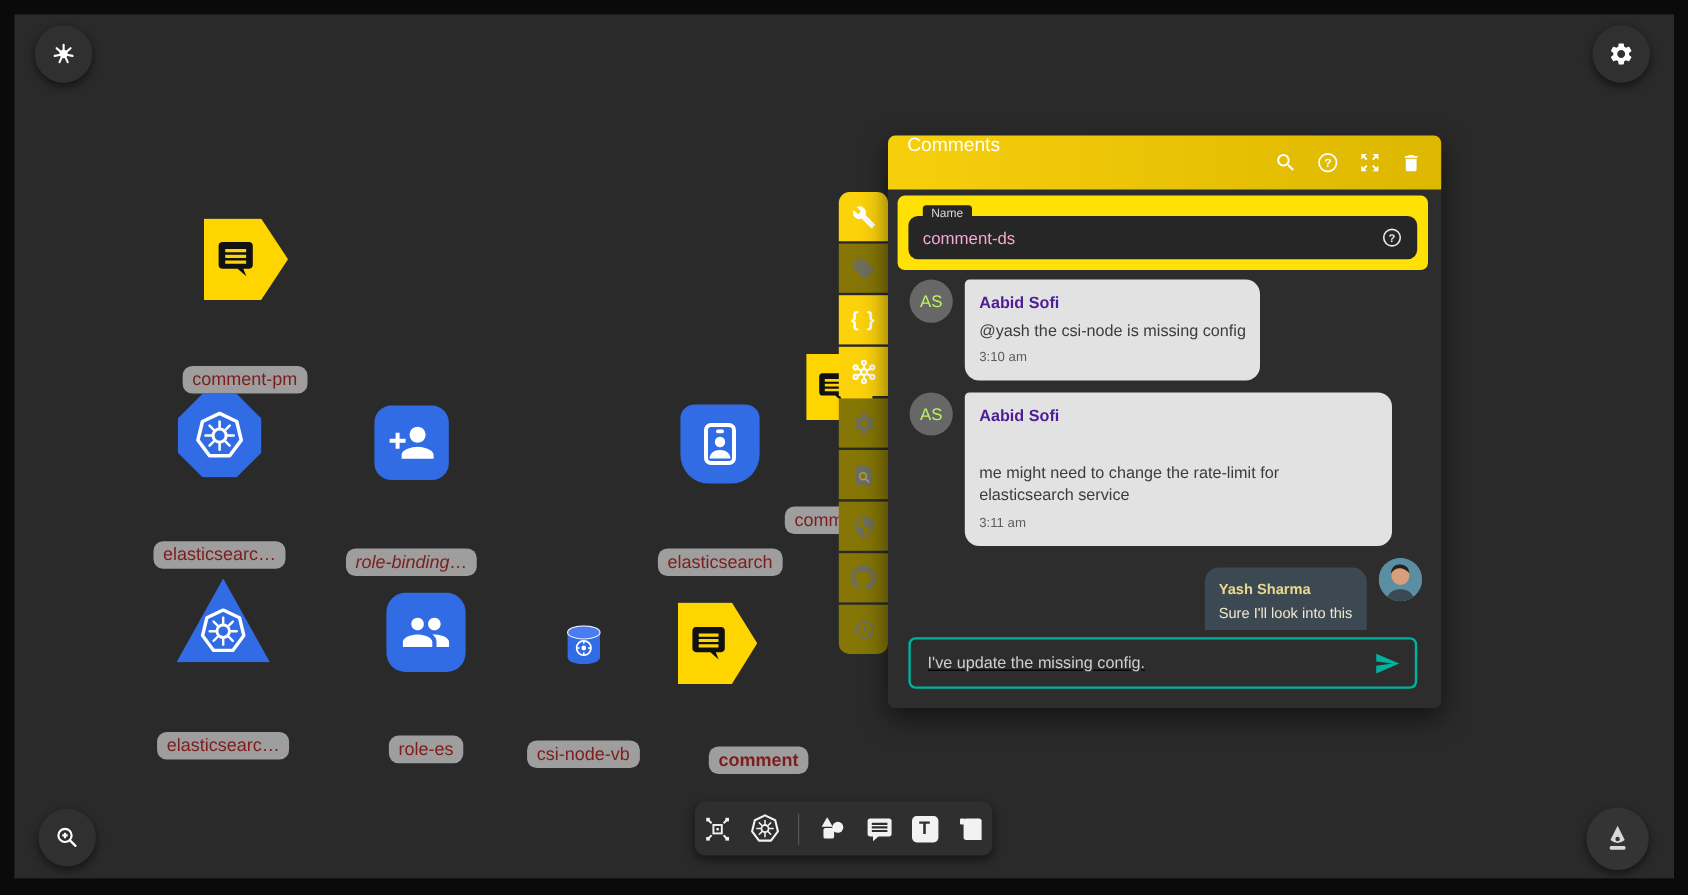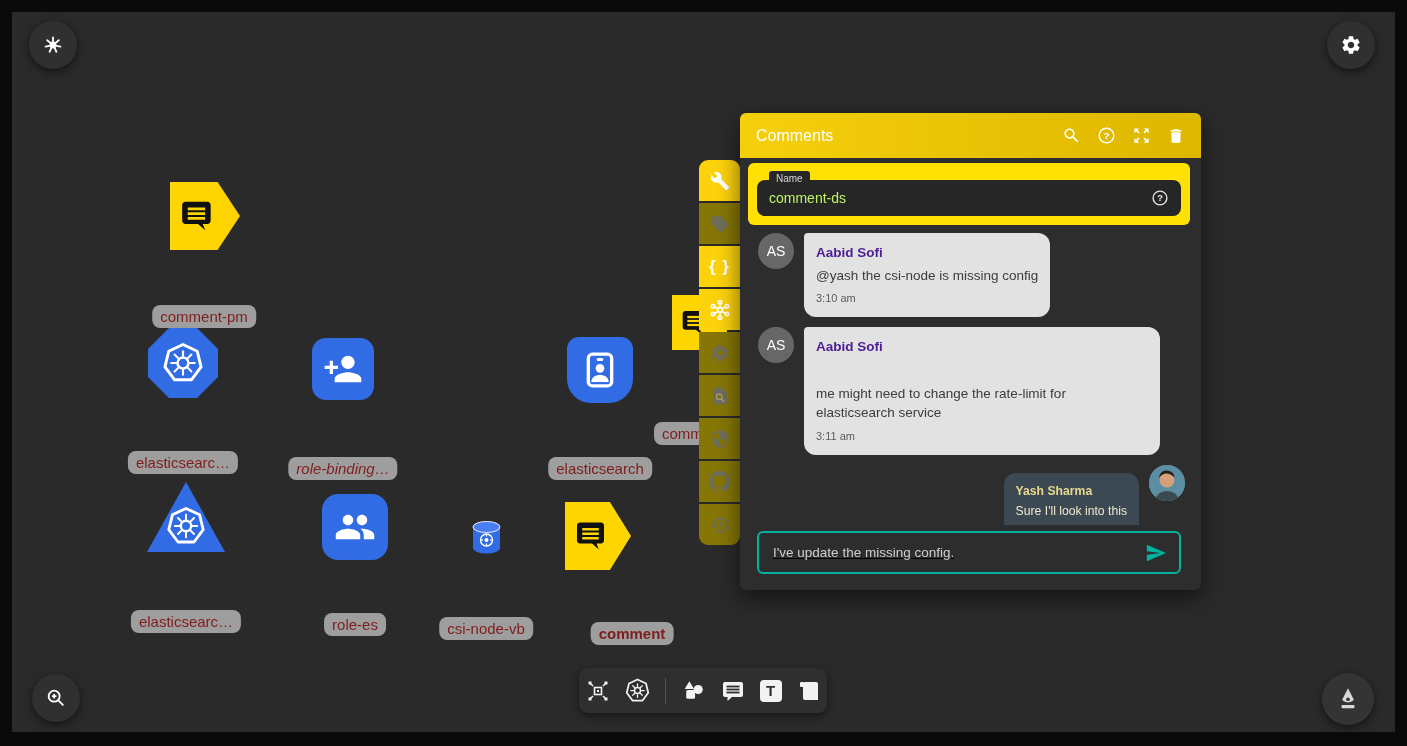--- a/index.html
+++ b/index.html
@@ -39,35 +39,35 @@
        box-shadow:0 3px 8px rgba(0,0,0,.5);}
   .btb .tb-ic{display:flex;align-items:center;justify-content:center;cursor:pointer;}
   .btb .sep{width:1px;height:26px;background:#555;}
   .ttool{width:22px;height:22px;background:#f2f2f2;border-radius:4px;color:#2f2f2f;font-weight:bold;
          font-size:15px;display:flex;align-items:center;justify-content:center;}
 
   
   .panel{position:absolute;left:740px;top:113px;width:461px;height:477px;background:#2d2d2d;border-radius:6px;
          box-shadow:0 8px 22px rgba(0,0,0,.55);z-index:20;display:flex;flex-direction:column;}
   .p-head{height:45px;border-radius:6px 6px 0 0;background:linear-gradient(90deg,#F6CF0C,#DDB700);
-          display:flex;align-items:center;padding:0 16px;flex:0 0 auto;}
+          display:flex;padding:0 16px;flex:0 0 auto;}
   .p-title{color:#fff;font-size:16px;flex:1;}
   .p-icons{display:flex;align-items:center;gap:16px;}
   .p-icons svg{cursor:pointer;display:block;}
 
   .name-wrap{margin:5px 11px 2px 8px;background:#FFE105;border-radius:6px;padding:17px 9px 9px;flex:0 0 auto;}
   .name-box{background:#262626;border-radius:8px;height:36px;display:flex;align-items:center;
             padding:0 12px;position:relative;}
   .name-float{position:absolute;top:-9px;left:12px;background:#262626;color:#d6d6d6;font-size:10px;
               padding:2px 7px;border-radius:3px 3px 0 0;}
-  .name-val{color:#bef264;font-size:14px;flex:1;}
+  .name-val{color:#f9a8d4;font-size:14px;flex:1;}
 
   .msgs{flex:1;overflow:hidden;padding:6px 16px 0 18px;}
   .mrow{display:flex;align-items:flex-start;margin-bottom:10px;}
-  .avatar{width:36px;height:36px;border-radius:50%;background:#676767;color:#ffffff;font-size:14px;
+  .avatar{width:36px;height:36px;border-radius:50%;background:#676767;color:#bef264;font-size:14px;
           display:flex;align-items:center;justify-content:center;flex:0 0 auto;}
   .bubble{background:#e2e2e2;border-radius:12px;border-top-left-radius:4px;padding:10px 12px;
           margin-left:10px;color:#3c3c3c;font-size:13.5px;line-height:1.45;}
   .b-name{font-weight:bold;color:#4c1d95;margin-bottom:3px;}
   .b-time{font-size:11px;color:#5c5c5c;margin-top:6px;}
   .gapline{height:24px;}
   .mrow.right{justify-content:flex-end;}
   .bubble.dark{background:#3C4852;border-radius:12px;border-top-right-radius:12px;margin:8px 10px 0 0;
                color:#efe8cd;font-size:12.2px;}
   .bubble.dark .b-name{color:#e8d98e;}

